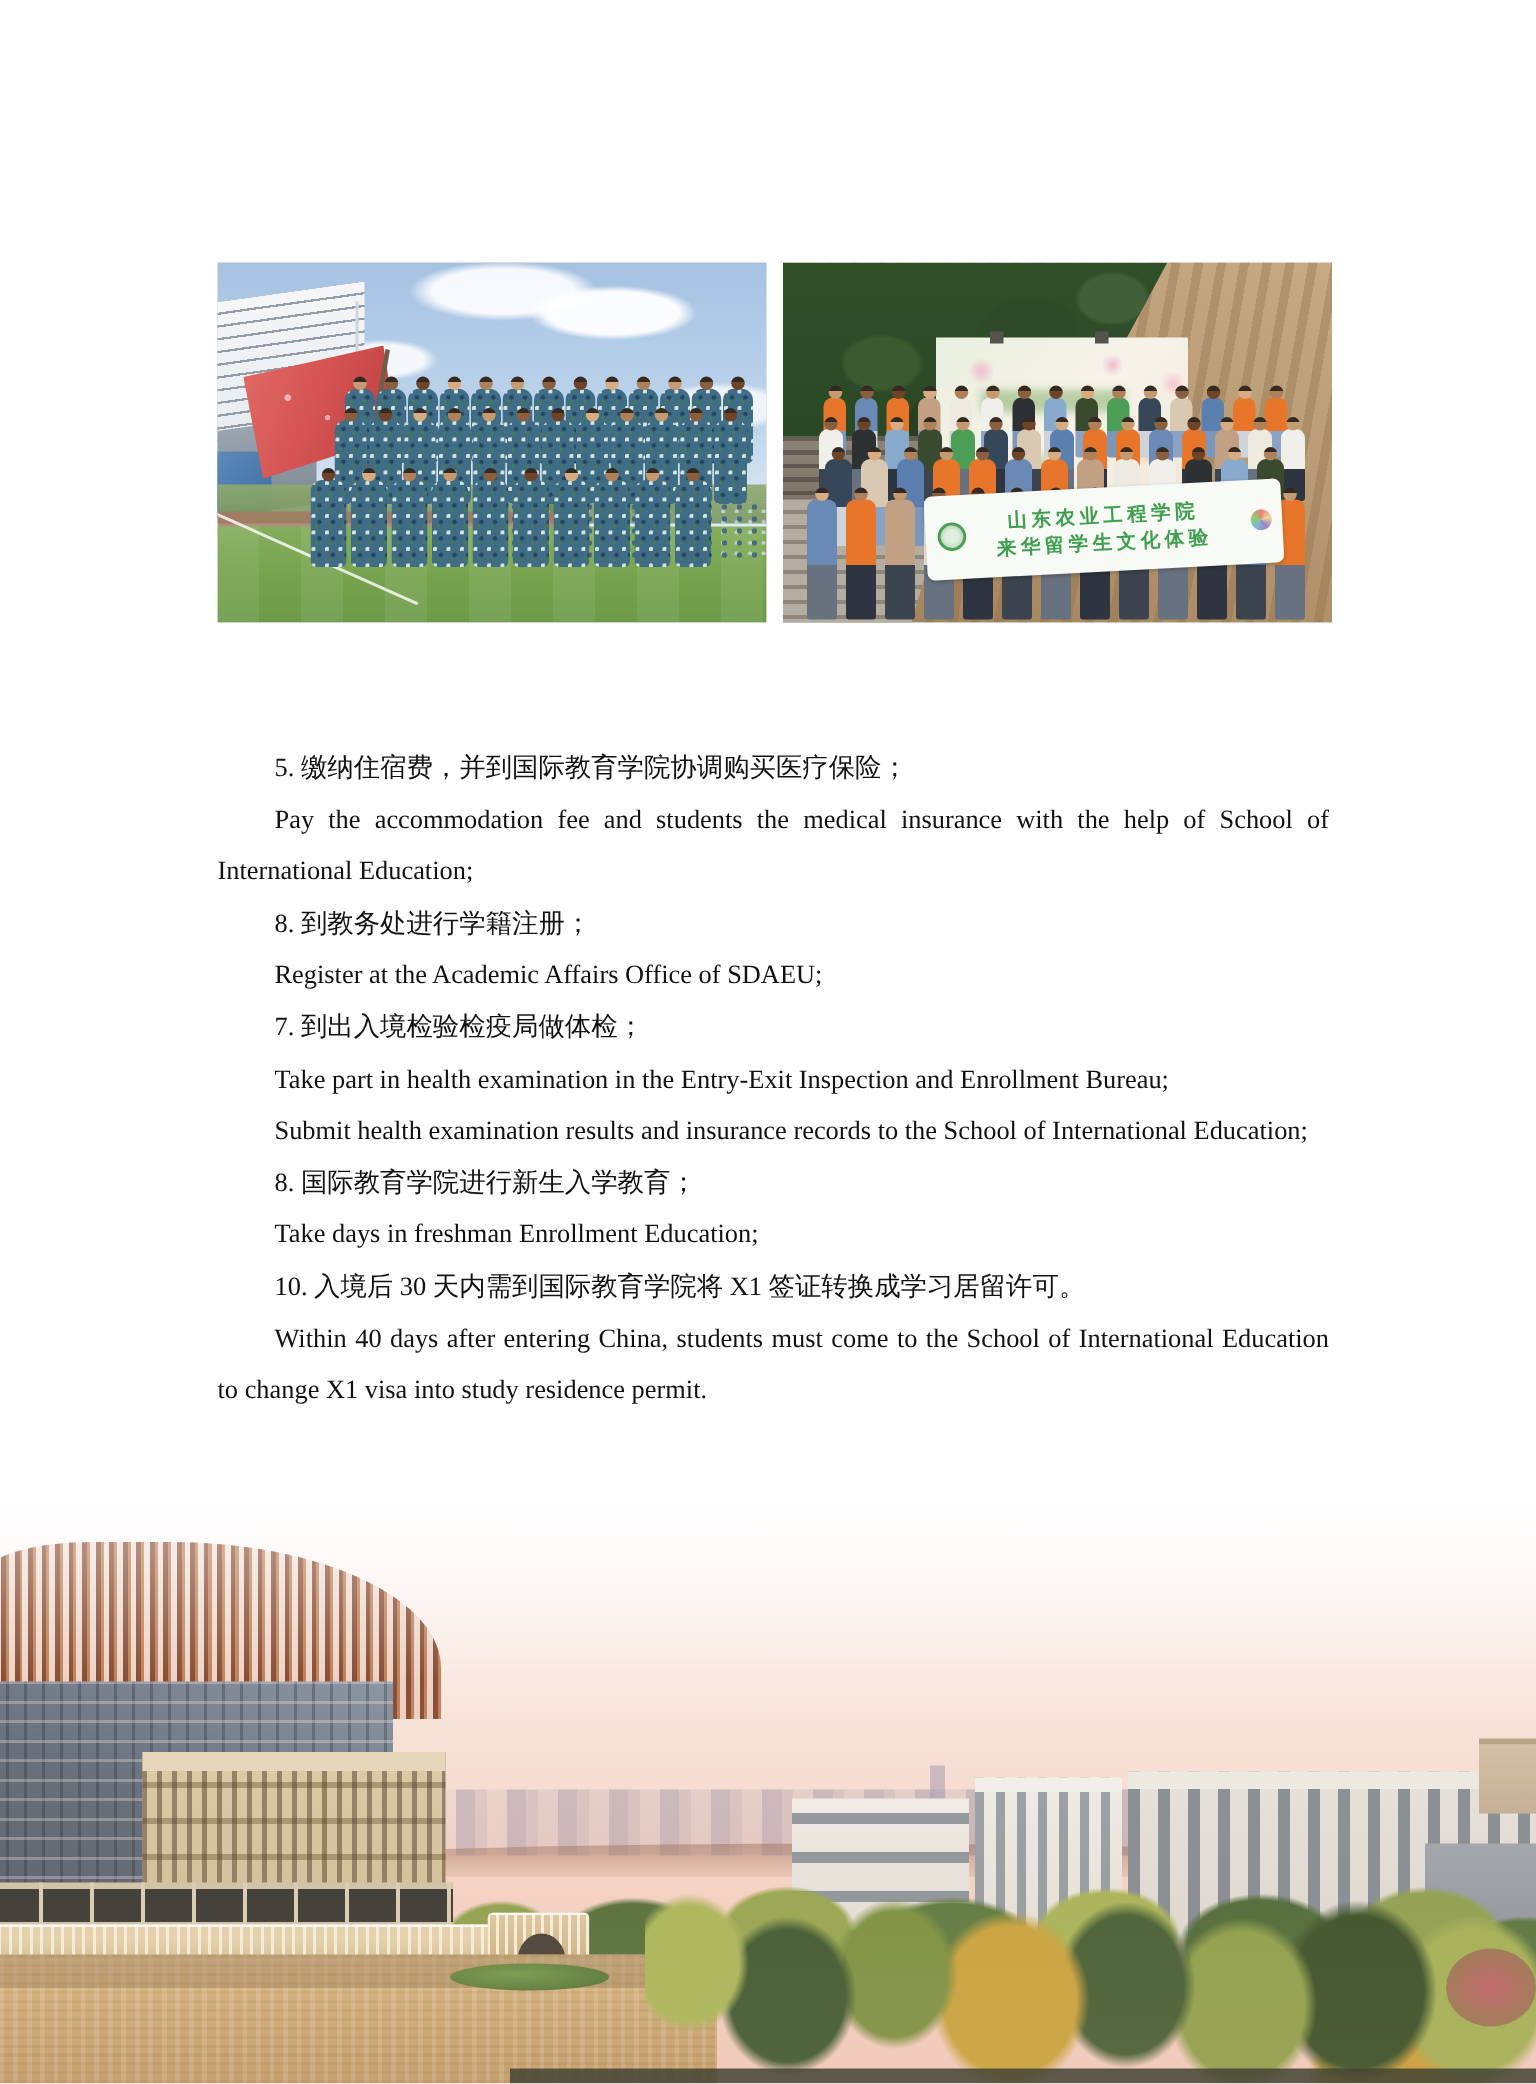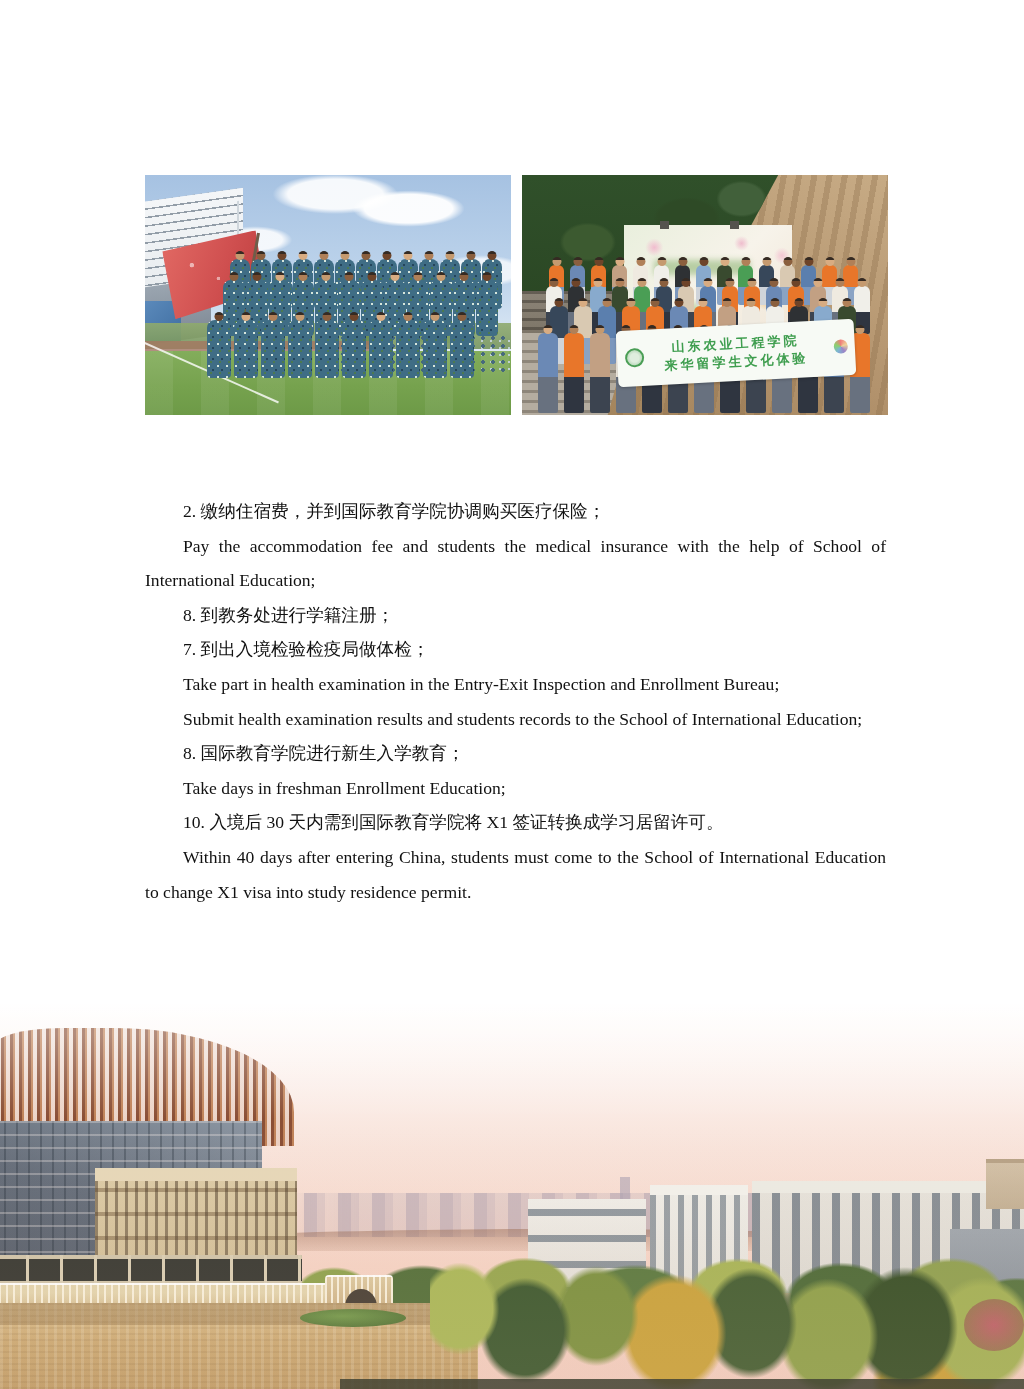--- a/index.html
+++ b/index.html
@@ -305,26 +305,27 @@
         <span class="pr-logo-l"></span>
         <span class="pr-logo-r"></span>
         <div class="banner-text">山东农业工程学院</div>
         <div class="banner-text">来华留学生文化体验</div>
       </div>
     </div>
 
   </div>
 
   <div class="text-block">
-    <p>2. 缴纳住宿费，并到国际教育学院协调购买医疗保险；</p>
+    <p>5. 缴纳住宿费，并到国际教育学院协调购买医疗保险；</p>
     <p>Pay the accommodation fee and students the medical insurance with the help of School of International Education;</p>
     <p>8. 到教务处进行学籍注册；</p>
+    <p>Register at the Academic Affairs Office of SDAEU;</p>
     <p>7. 到出入境检验检疫局做体检；</p>
     <p>Take part in health examination in the Entry-Exit Inspection and Enrollment Bureau;</p>
-    <p>Submit health examination results and students records to the School of International Education;</p>
+    <p>Submit health examination results and insurance records to the School of International Education;</p>
     <p>8. 国际教育学院进行新生入学教育；</p>
     <p>Take days in freshman Enrollment Education;</p>
     <p>10. 入境后 30 天内需到国际教育学院将 X1 签证转换成学习居留许可。</p>
     <p>Within 40 days after entering China, students must come to the School of International Education to change X1 visa into study residence permit.</p>
   </div>
 
   <div class="photo-bottom" title="Campus panorama at dusk: round louvered library building, beige academic building, lake with reflections, willow trees and distant city skyline">
     <div class="layer pb-sky"></div>
     <div class="layer pb-skyline"></div>
     <div class="layer pb-tower1"></div>

